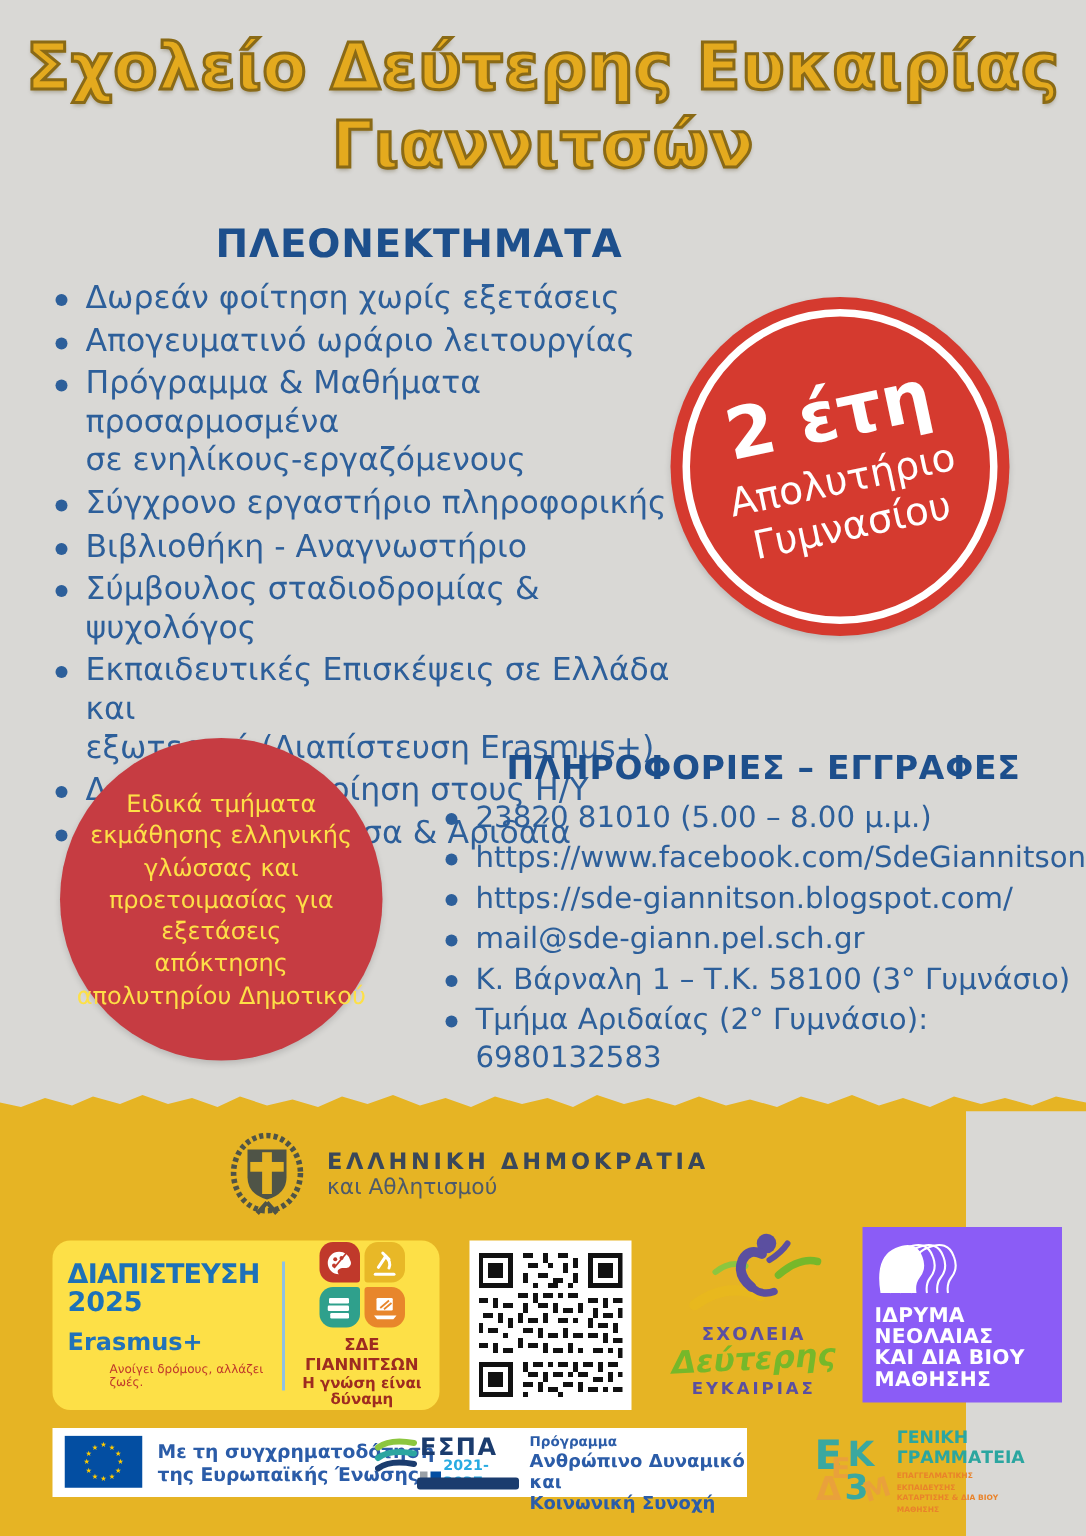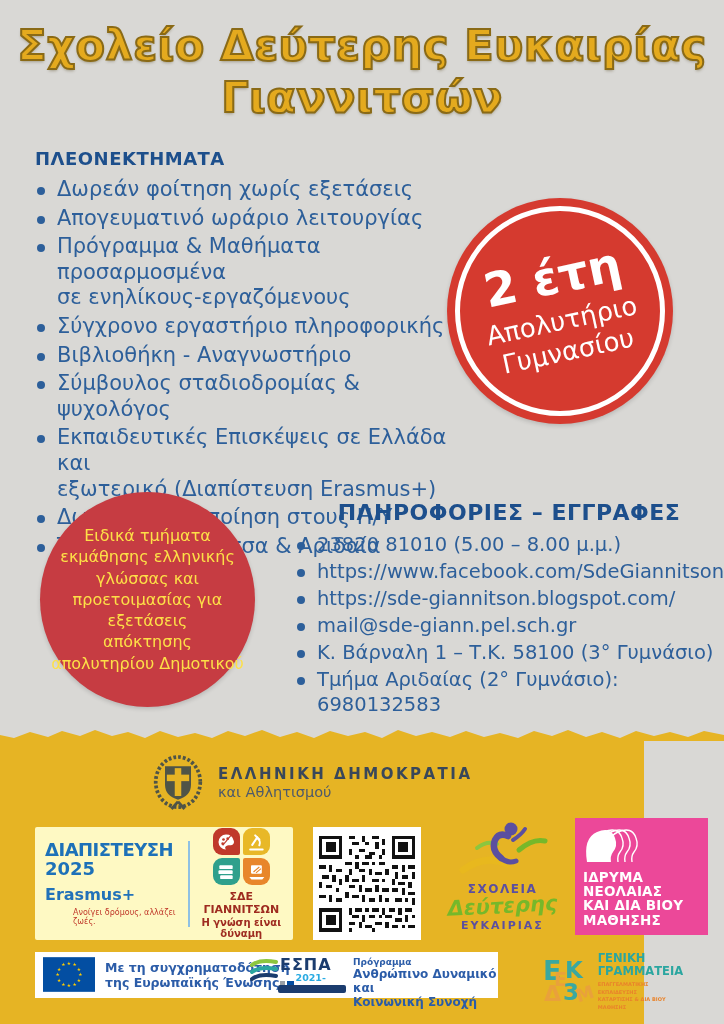--- a/index.html
+++ b/index.html
@@ -12,21 +12,21 @@
   .title{
     position:absolute; top:20px; left:0; right:0; text-align:center;
     font-size:43px; font-weight:bold; line-height:1.2; color:#E4AA1E;
     -webkit-text-stroke:2px #8a6a16;
     text-shadow:0 2px 3px rgba(70,55,10,.35);
     letter-spacing:.5px;
   }
   
   .advantages{ position:absolute; left:35px; top:148px; width:438px; }
   .advantages h2{
-    text-align:left; width:380px; font-size:18px; font-weight:bold;
+    text-align:right; width:380px; font-size:26px; font-weight:bold;
     color:#1D4F8C; margin-bottom:8px; letter-spacing:.5px;
   }
   .adv-list, .info-list{ list-style:none; }
   .adv-list li{ display:flex; align-items:flex-start; margin:3px 0; }
   .dot{ flex:0 0 8px; width:8px; height:8px; border-radius:50%; background:#2D5F9A; margin:10px 12px 0 2px; }
   .adv-text{ font-size:21px; color:#2D5F9A; line-height:1.22; white-space:pre-line; }
   
   .stamp{
     position:absolute; left:447px; top:198px; width:226px; height:226px;
     border-radius:50%; background:#D53A2F;
@@ -61,22 +61,22 @@
   
   .band{ position:absolute; left:0; top:740px; width:644px; height:284px; background:#E6B424; }
   .brush-edge{ position:absolute; left:0; top:-13px; width:724px; height:14px; display:block; }
   
   .gov-row{ position:relative; margin:15px auto 0; width:340px; display:flex; gap:14px; align-items:center; }
   .gov-text .l1{ font-size:15px; font-weight:bold; letter-spacing:2.5px; color:#39475A; }
   .gov-text .l2{ font-size:14.5px; color:#4E5A6A; line-height:1.25; margin-top:2px; }
   .gov-text .l3{ font-size:14.5px; color:#4E5A6A; line-height:1.25; }
   
   .card{
-    position:absolute; left:35px; top:87px; width:258px; height:113px; background:#fef9c3;
-    border-radius:2px; display:flex; align-items:center; padding:6px 4px;
+    position:absolute; left:35px; top:87px; width:258px; height:113px; background:#fde047;
+    border-radius:12px; display:flex; align-items:center; padding:6px 4px;
   }
   .card-left{ width:145px; padding-left:6px; }
   .card-left .t1{ font-size:18px; font-weight:bold; color:#1D71B8; letter-spacing:-.5px; line-height:1.05; }
   .card-left .t2{ font-size:18px; font-weight:bold; color:#1D71B8; line-height:1.05; }
   .card-left .t3{ font-size:16px; font-weight:bold; color:#2272B9; margin-top:7px; }
   .card-left .t4{ font-size:8px; color:#C0392B; margin-top:4px;margin-left:28px; }
   .card-div{ width:1.5px; height:86px; background:#8FC1E3; margin:0 4px; }
   .card-right{ flex:1; text-align:center; }
   .icon-grid{ display:grid; grid-template-columns:27px 27px; gap:3px; justify-content:center; }
   .sq{ width:27px; height:27px; display:flex; align-items:center; justify-content:center; }
@@ -85,21 +85,21 @@
   .sq.teal{ background:#2FA08C; border-radius:9px 2px 9px 9px; }
   .sq.org{ background:#E8862B; border-radius:2px 9px 9px 9px; }
   .card-right .s1{ font-size:11px; font-weight:bold; color:#9E2B20; margin-top:5px; }
   .card-right .s2{ font-size:10px; font-weight:bold; color:#9E2B20; margin-top:1px; }
   .qr-box{ position:absolute; left:313px; top:87px; width:108px; height:113px; background:#fff; padding:6px; }
   .qr-box svg{ width:100%; height:100%; }
   .sde-logo{ position:absolute; left:430px; top:80px; width:145px; text-align:center; }
   .sde-logo .n1{ font-size:12px; font-weight:bold; color:#5B4FA0; letter-spacing:1.5px; }
   .sde-logo .n2{ font-size:21px; font-weight:bold; font-style:italic; color:#76B82A; transform:rotate(-3deg); margin-top:-2px; }
   .sde-logo .n3{ font-size:11px; font-weight:bold; color:#5B4FA0; letter-spacing:2px; margin-top:1px; }
-  .ined{ position:absolute; left:575px; top:78px; width:133px; height:117px; background:#ec4899; padding:6px 8px; }
+  .ined{ position:absolute; left:575px; top:78px; width:133px; height:117px; background:#8b5cf6; padding:6px 8px; }
   .ined .lines{ color:#fff; font-weight:bold; font-size:13.5px; line-height:1.05; letter-spacing:.2px; margin-top:2px; }
   
   .strip{ position:absolute; left:35px; top:212px; width:463px; height:46px; background:#fff; }
   .eu-flag{ position:absolute; left:8px; top:5px; }
   .eu-text{ position:absolute; left:70px; top:8px; font-size:12.5px; font-weight:bold; color:#2B5CA8; line-height:1.2; white-space:pre-line; }
   .espa{ position:absolute; left:215px; top:3px; width:100px; height:40px; }
   .espa .waves{ position:absolute; left:0; top:3px; }
   .espa .nm{ position:absolute; left:30px; top:0; font-size:16px; font-weight:bold; color:#1B3C6E; letter-spacing:1px; }
   .espa .yrs{ position:absolute; left:30px; top:17px; display:flex; align-items:center; gap:2px; }
   .espa .yrs .sq1{ width:5px; height:5px; background:#9AA0A6; }

